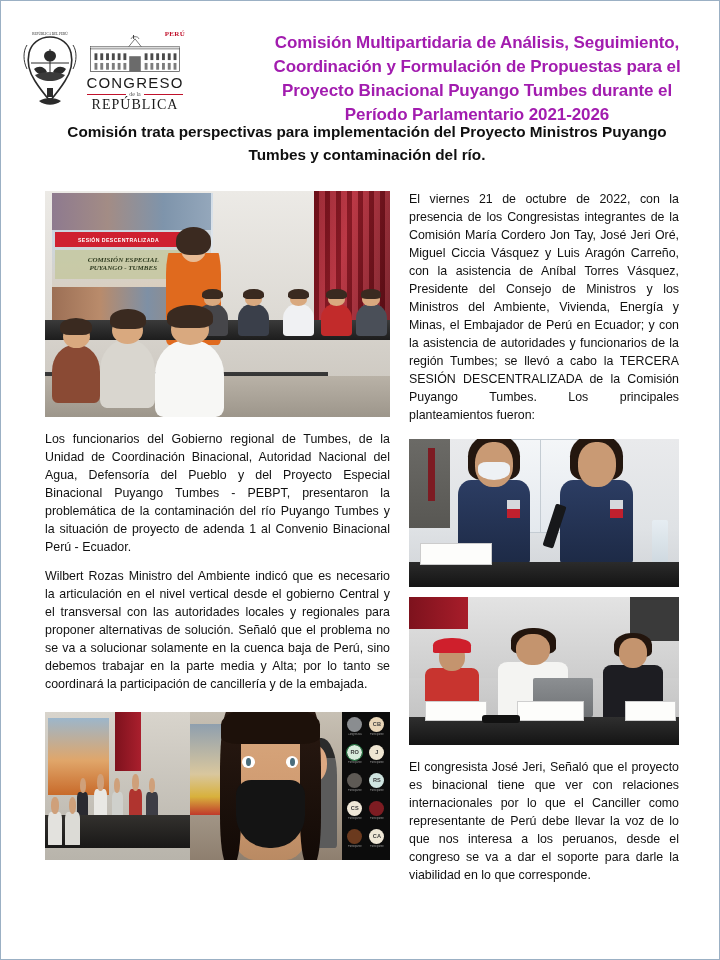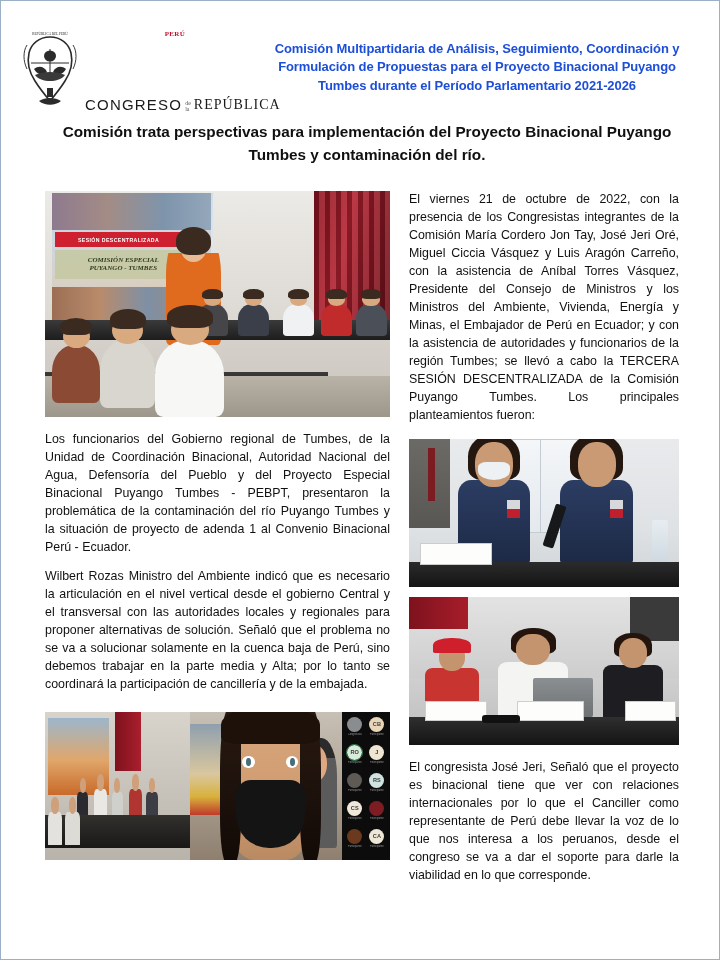--- a/index.html
+++ b/index.html
@@ -44,22 +44,22 @@
     height: 80px;
     position: relative;
     flex: none;
   }
   .congreso {
     width: 100px;
     height: 84px;
     position: relative;
     flex: none;
     display: flex;
-    flex-direction: row;
-    align-items: flex-end;
+    flex-direction: column;
+    align-items: center;
     justify-content: flex-start;
   }
   .congreso .peru-tag {
     position: absolute;
     right: 0px;
     top: 1px;
     font-size: 7px;
     font-weight: bold;
     color: #c0112b;
     font-family: "Liberation Serif", serif;
@@ -102,26 +102,25 @@
     color: #1a1a1a;
     line-height: 1.05;
   }
 
   .header-title {
     position: absolute;
     left: 255px;
     top: 30px;
     width: 442px;
     text-align: center;
-    font-size: 13px;
+    font-size: 17px;
     font-weight: bold;
     line-height: 1.42;
-    color: #1d4ed8;
+    color: #a21caf;
     letter-spacing: -0.1px;
-    margin-top: 9px;
   }
 
   .subtitle {
     position: absolute;
     left: 60px;
     top: 120px;
     width: 612px;
     text-align: center;
     font-size: 15.3px;
     font-weight: bold;
@@ -550,21 +549,21 @@
           <span class="dela">de la</span>
           <span class="rule"></span>
         </div>
         <div class="r-word">REPÚBLICA</div>
       </div>
     </div>
 
     <div class="header-title">Comisión Multipartidaria  de Análisis, Seguimiento, Coordinación y Formulación  de Propuestas  para el Proyecto Binacional  Puyango Tumbes durante el Período Parlamentario  2021-2026</div>
   </div>
 
-  <div class="subtitle">Comisión  trata perspectivas  para implementación  del Proyecto Binacional   Puyango Tumbes y contaminación  del río.</div>
+  <div class="subtitle">Comisión  trata perspectivas  para implementación  del Proyecto Ministros   Puyango Tumbes y contaminación  del río.</div>
 
   <div class="col-left">
 
     <div class="photo ph-session">
       <div class="wall"></div>
       <div class="curtain"></div>
 
       <div class="banner">
         <div class="strip-top"></div>
         <div class="redbar">

